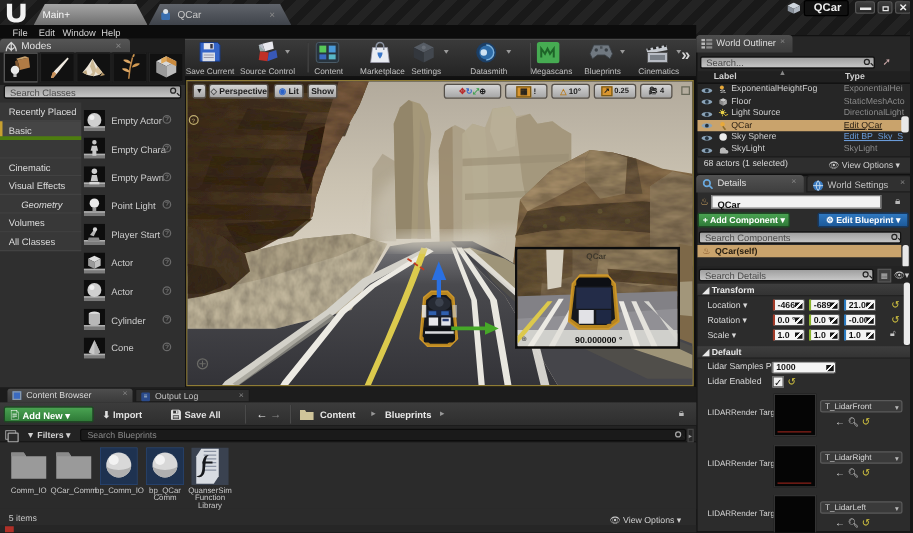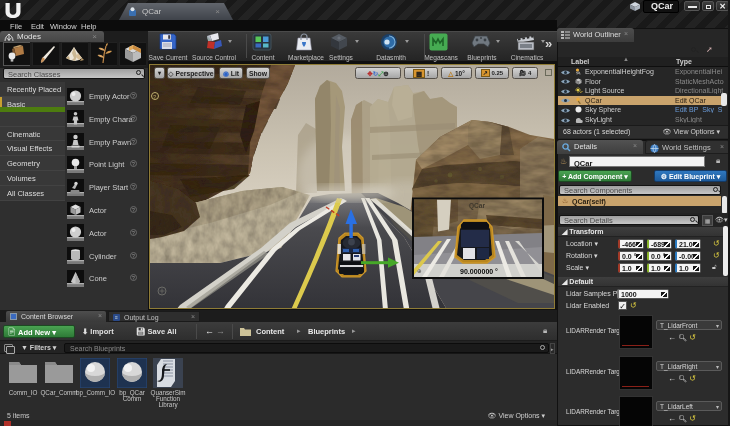--- a/index.html
+++ b/index.html
@@ -9,20 +9,21 @@
 .srch{position:absolute;background:linear-gradient(#9f9f9f,#c6c6c6);border:1px solid #121212;border-radius:2px;color:#4a4a4a;font-size:7.5px;}
 .mag{position:absolute;border:1.3px solid #222;border-radius:50%;width:5px;height:5px;}
 .mag:after{content:"";position:absolute;left:3.5px;top:3.5px;width:3px;height:1.4px;background:#222;transform:rotate(45deg);}
 </style></head>
 <body>
 <div id="root">
 <div class="abs stripes" style="left:0;top:0;width:730px;height:30px;"></div>
 <svg class="abs" style="left:3px;top:1px" width="20" height="18" viewBox="0 0 20 18">
  <path d="M2.5 2 h4.2 v8.5 c0 2 1.2 3.2 3.3 3.2 s3.3-1.2 3.3-3.2 V2 h4.2 v8.7 c0 4-3 6.3-7.5 6.3 s-7.5-2.3-7.5-6.3 Z" fill="#f2f2f2"></path>
 </svg>
+<div class="abs" style="left:27px;top:3px;width:91px;height:17px;background:linear-gradient(#a6a6a6,#6f6f6f);clip-path:polygon(9px 0,82px 0,91px 17px,0 17px);color:#f8f8f8;font-size:8px;line-height:17px;"><span style="margin-left:7px;">Main+</span></div>
 <div class="abs" style="left:119px;top:3px;width:114px;height:17px;background:linear-gradient(#61656c,#3f434a);clip-path:polygon(9px 0,105px 0,114px 17px,0 17px);color:#c9c9c9;font-size:8px;line-height:17px;"><span style="margin-left:23px;">QCar</span><span class="abs" style="right:13px;top:0;color:#8a8a8a;">×</span></div>
 <svg class="abs" style="left:128px;top:7px" width="9" height="10" viewBox="0 0 9 10">
       <rect x="1" y="3" width="7" height="6" rx="1" fill="#3a6fb0"></rect>
       <circle cx="4.5" cy="2.2" r="2" fill="#dde4ea"></circle>
     </svg>
 <svg class="abs" style="left:630px;top:2px" width="10" height="9" viewBox="0 0 10 9">
       <path d="M5 0 10 2.5 5 5 0 2.5Z" fill="#cfd6de"></path>
       <path d="M0 2.5 5 5 V9 L0 6.5Z" fill="#8a929c"></path>
       <path d="M10 2.5 5 5 V9 L10 6.5Z" fill="#aeb6c0"></path>
     </svg>
@@ -86,35 +87,35 @@
         <path d="M5 6 13 10 13 19 5 15Z" fill="#9a9a9a"></path>
         <path d="M21 6 13 10 13 19 21 15Z" fill="#bcbcbc"></path>
         <path d="M13 2 21 6 21 10 13 6Z" fill="#c98a3e"></path>
         <path d="M13 2 13 6 9 8 9 4Z" fill="#e0a95a"></path>
       </svg></div>
     <div class="srch" style="left:3px;top:68px;width:142px;height:11px;line-height:11px;"><span style="margin-left:4px;">Search Classes</span></div>
 <div class="mag" style="left:136px;top:70px;"></div>
 <div class="abs" style="left:0;top:82.2px;width:65px;height:14.8px;background:#383838;border-bottom:1px solid #424242;">
       <span class="abs" style="left:7px;top:3px;color:#dcdcdc;font-size:7.5px;">Recently Placed</span>
     </div>
-    <div class="abs" style="left:0;top:97.0px;width:65px;height:14.8px;background:#454545;border-bottom:5px solid #4d7c0f;">
+    <div class="abs" style="left:0;top:97.0px;width:65px;height:14.8px;background:#454545;border-bottom:3px solid #4d7c0f;">
       <div class="abs" style="left:0;top:0;width:2px;height:100%;background:#c8a030;"></div>
       <span class="abs" style="left:7px;top:3px;color:#dcdcdc;font-size:7.5px;">Basic</span>
     </div>
     <div class="abs" style="left:0;top:111.8px;width:65px;height:14.8px;background:#383838;border-bottom:1px solid #424242;">
       <span class="abs" style="left:7px;top:3px;color:#dcdcdc;font-size:7.5px;margin-top:44px;">Lights</span>
     </div>
     <div class="abs" style="left:0;top:126.6px;width:65px;height:14.8px;background:#383838;border-bottom:1px solid #424242;">
       <span class="abs" style="left:7px;top:3px;color:#dcdcdc;font-size:7.5px;">Cinematic</span>
     </div>
     <div class="abs" style="left:0;top:141.4px;width:65px;height:14.8px;background:#383838;border-bottom:1px solid #424242;">
       <span class="abs" style="left:7px;top:3px;color:#dcdcdc;font-size:7.5px;">Visual Effects</span>
     </div>
     <div class="abs" style="left:0;top:156.2px;width:65px;height:14.8px;background:#383838;border-bottom:1px solid #424242;">
-      <span class="abs" style="left:7px;top:3px;color:#dcdcdc;font-size:7.5px;">Geometry</span>
+      <span class="abs" style="left:17px;top:3px;color:#dcdcdc;font-size:7.5px;font-style:italic;">Geometry</span>
     </div>
     <div class="abs" style="left:0;top:171.0px;width:65px;height:14.8px;background:#383838;border-bottom:1px solid #424242;">
       <span class="abs" style="left:7px;top:3px;color:#dcdcdc;font-size:7.5px;">Volumes</span>
     </div>
     <div class="abs" style="left:0;top:185.8px;width:65px;height:14.8px;background:#383838;border-bottom:1px solid #424242;">
       <span class="abs" style="left:7px;top:3px;color:#dcdcdc;font-size:7.5px;">All Classes</span>
     </div>
     <div class="abs" style="left:67px;top:87.5px;width:17px;height:17px;"><svg width="17" height="17" viewBox="0 0 17 17">
         <rect width="17" height="17" fill="#0d0d0d"></rect>
         <rect y="13" width="17" height="4" fill="#7a7a7a"></rect>
@@ -478,20 +479,21 @@
         <rect x="0" y="0" width="3" height="2" fill="#b8b8b8"></rect>
         <rect x="0" y="3" width="3" height="2" fill="#b8b8b8"></rect>
         <rect x="0" y="6" width="3" height="2" fill="#b8b8b8"></rect>
         <rect x="4" y="0" width="5" height="2" fill="#8a8a8a"></rect>
         <rect x="4" y="3" width="5" height="2" fill="#8a8a8a"></rect>
         <rect x="4" y="6" width="5" height="2" fill="#8a8a8a"></rect>
       </svg>
 <span class="abs" style="left:16px;top:2px;color:#dcdcdc;font-size:7.5px;">World Outliner</span>
 <span class="abs" style="right:6px;top:2px;color:#888;font-size:7px;">×</span>
     </div>
+    <div class="srch" style="left:560px;top:45px;width:140px;height:10px;line-height:10px;"><span style="margin-left:4px;">Search...</span></div>
     <div class="mag" style="left:691px;top:46.5px;"></div>
     <div class="abs" style="left:706px;top:45px;width:10px;height:10px;color:#caa;font-size:8px;">➚</div>
     <div class="abs" style="left:558px;top:57px;width:170px;height:10px;background:#202020;border-bottom:1px solid #0e0e0e;">
       <span class="abs" style="left:13px;top:1px;color:#d0d0d0;font-size:7px;font-weight:bold;">Label</span>
       <span class="abs" style="left:118px;top:1px;color:#d0d0d0;font-size:7px;font-weight:bold;">Type</span>
       <span class="abs" style="left:65px;top:-1px;color:#888;font-size:6px;">▲</span>
     </div>
     <div class="abs" style="left:558px;top:67px;width:168px;height:9.6px;">
       <span class="abs" style="left:3px;top:1.5px;">
         <svg width="9" height="7" viewBox="0 0 9 7">

